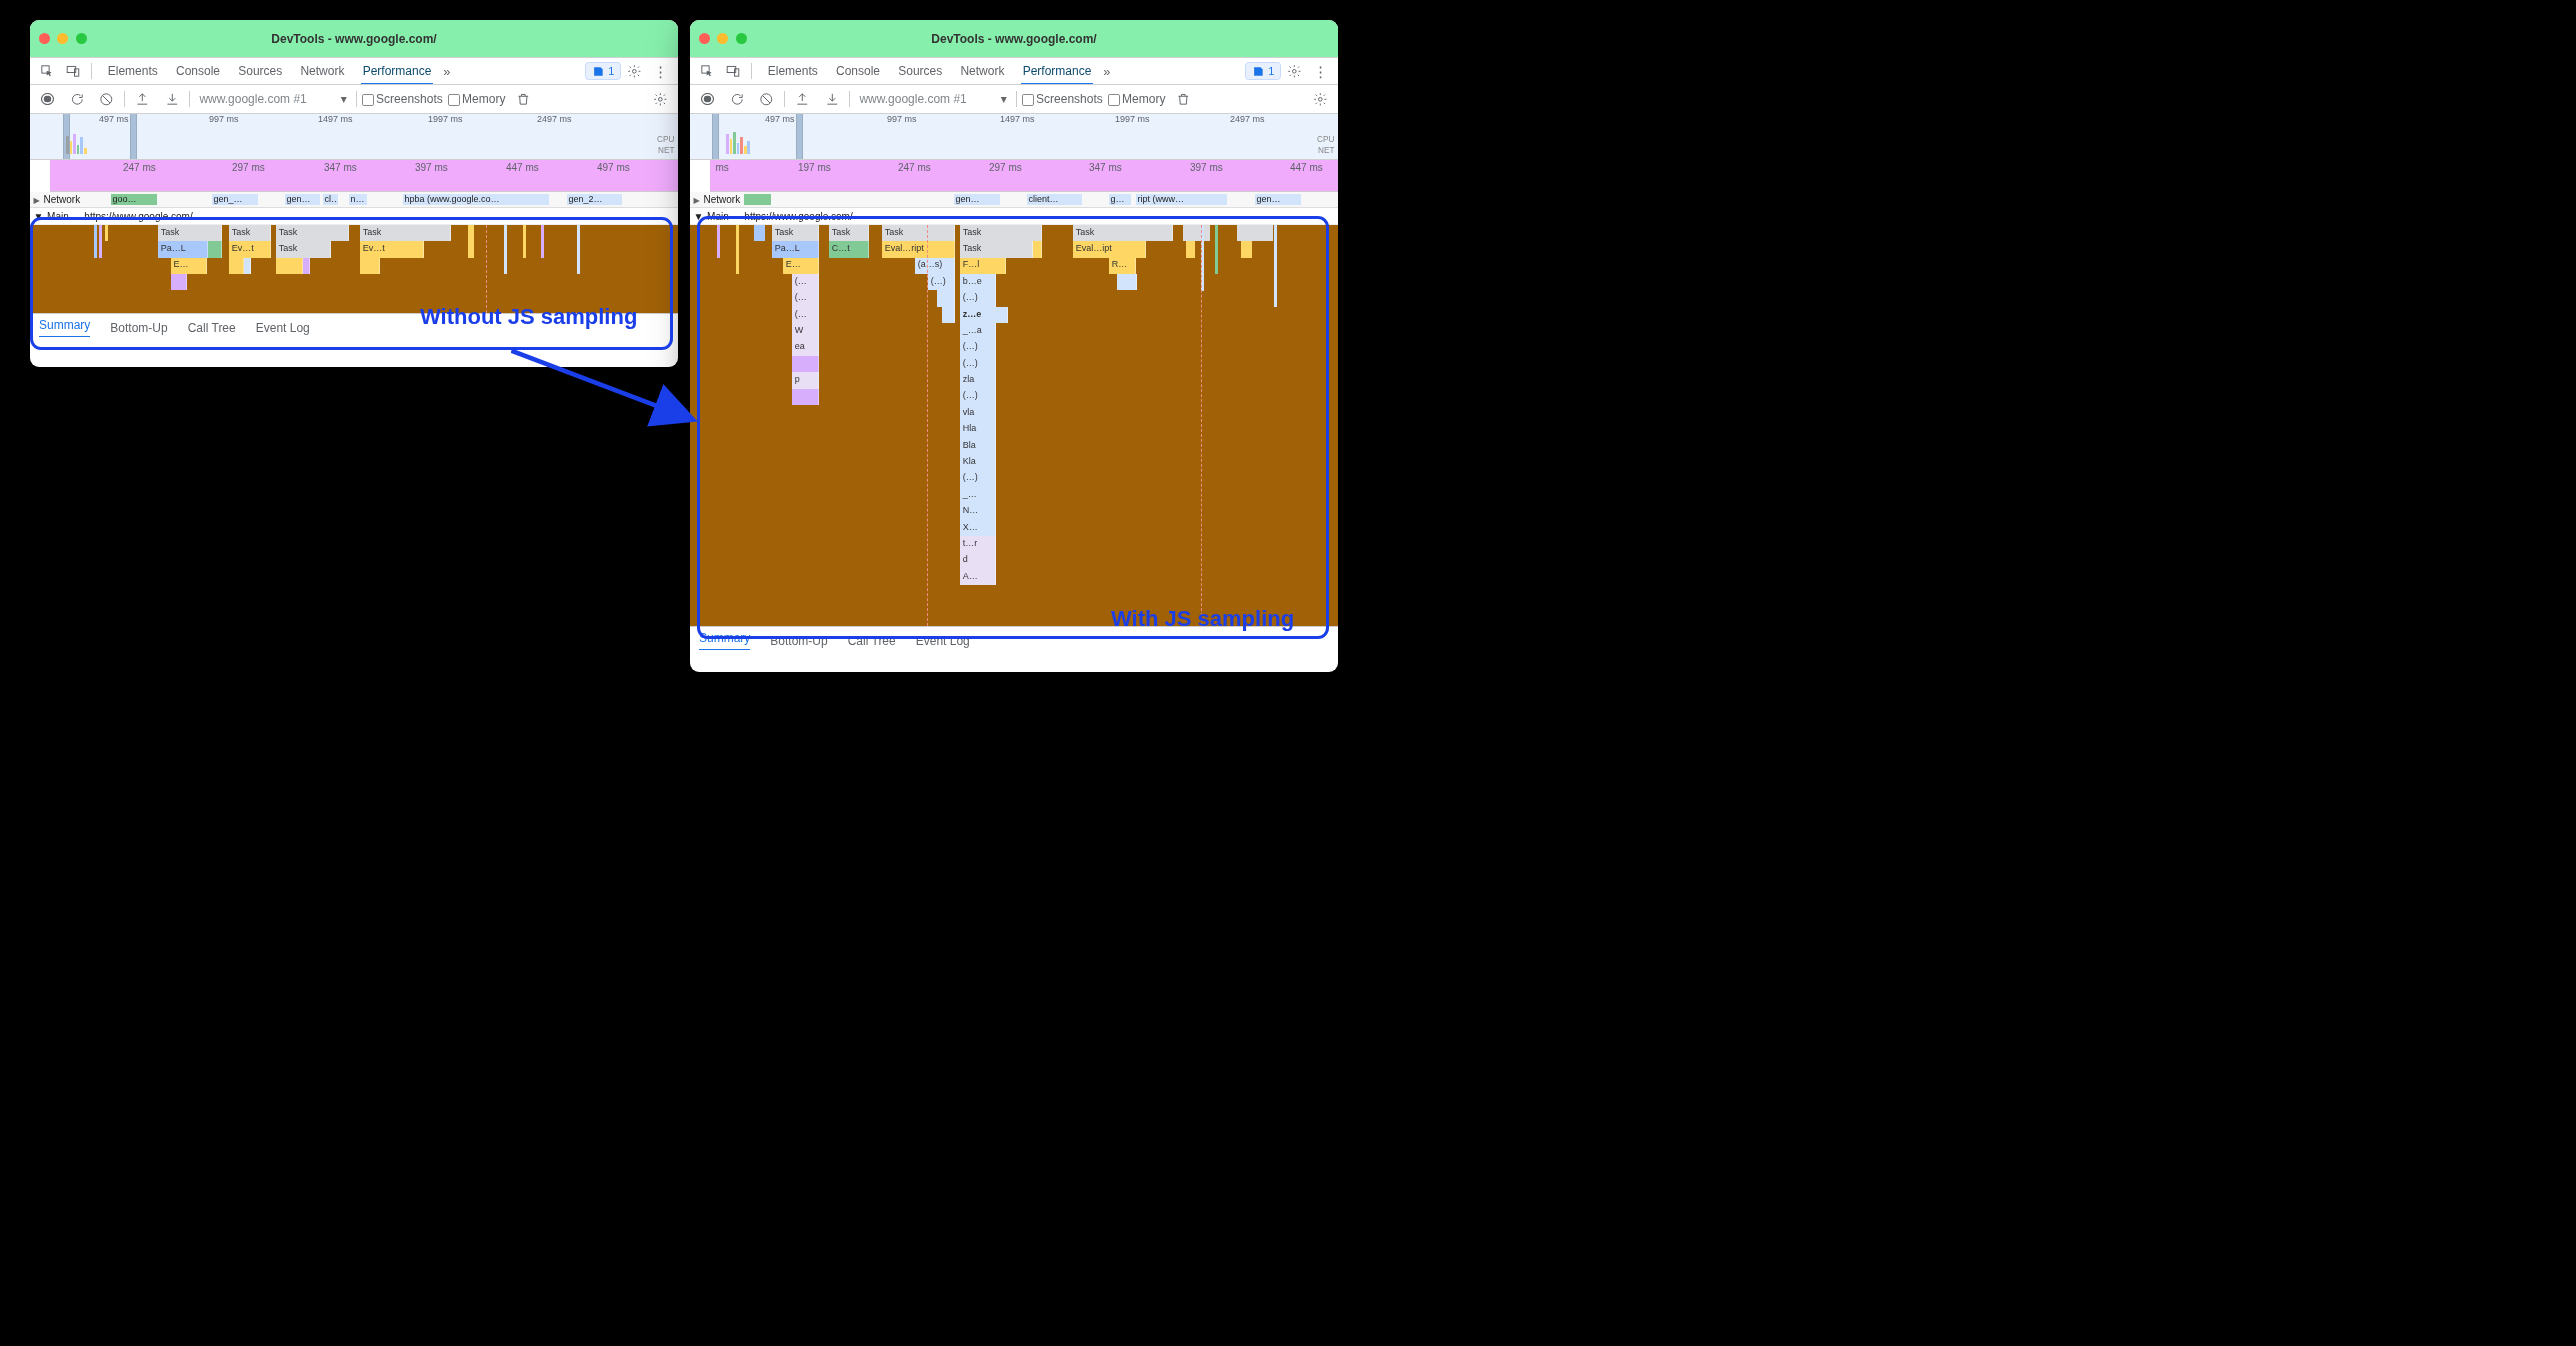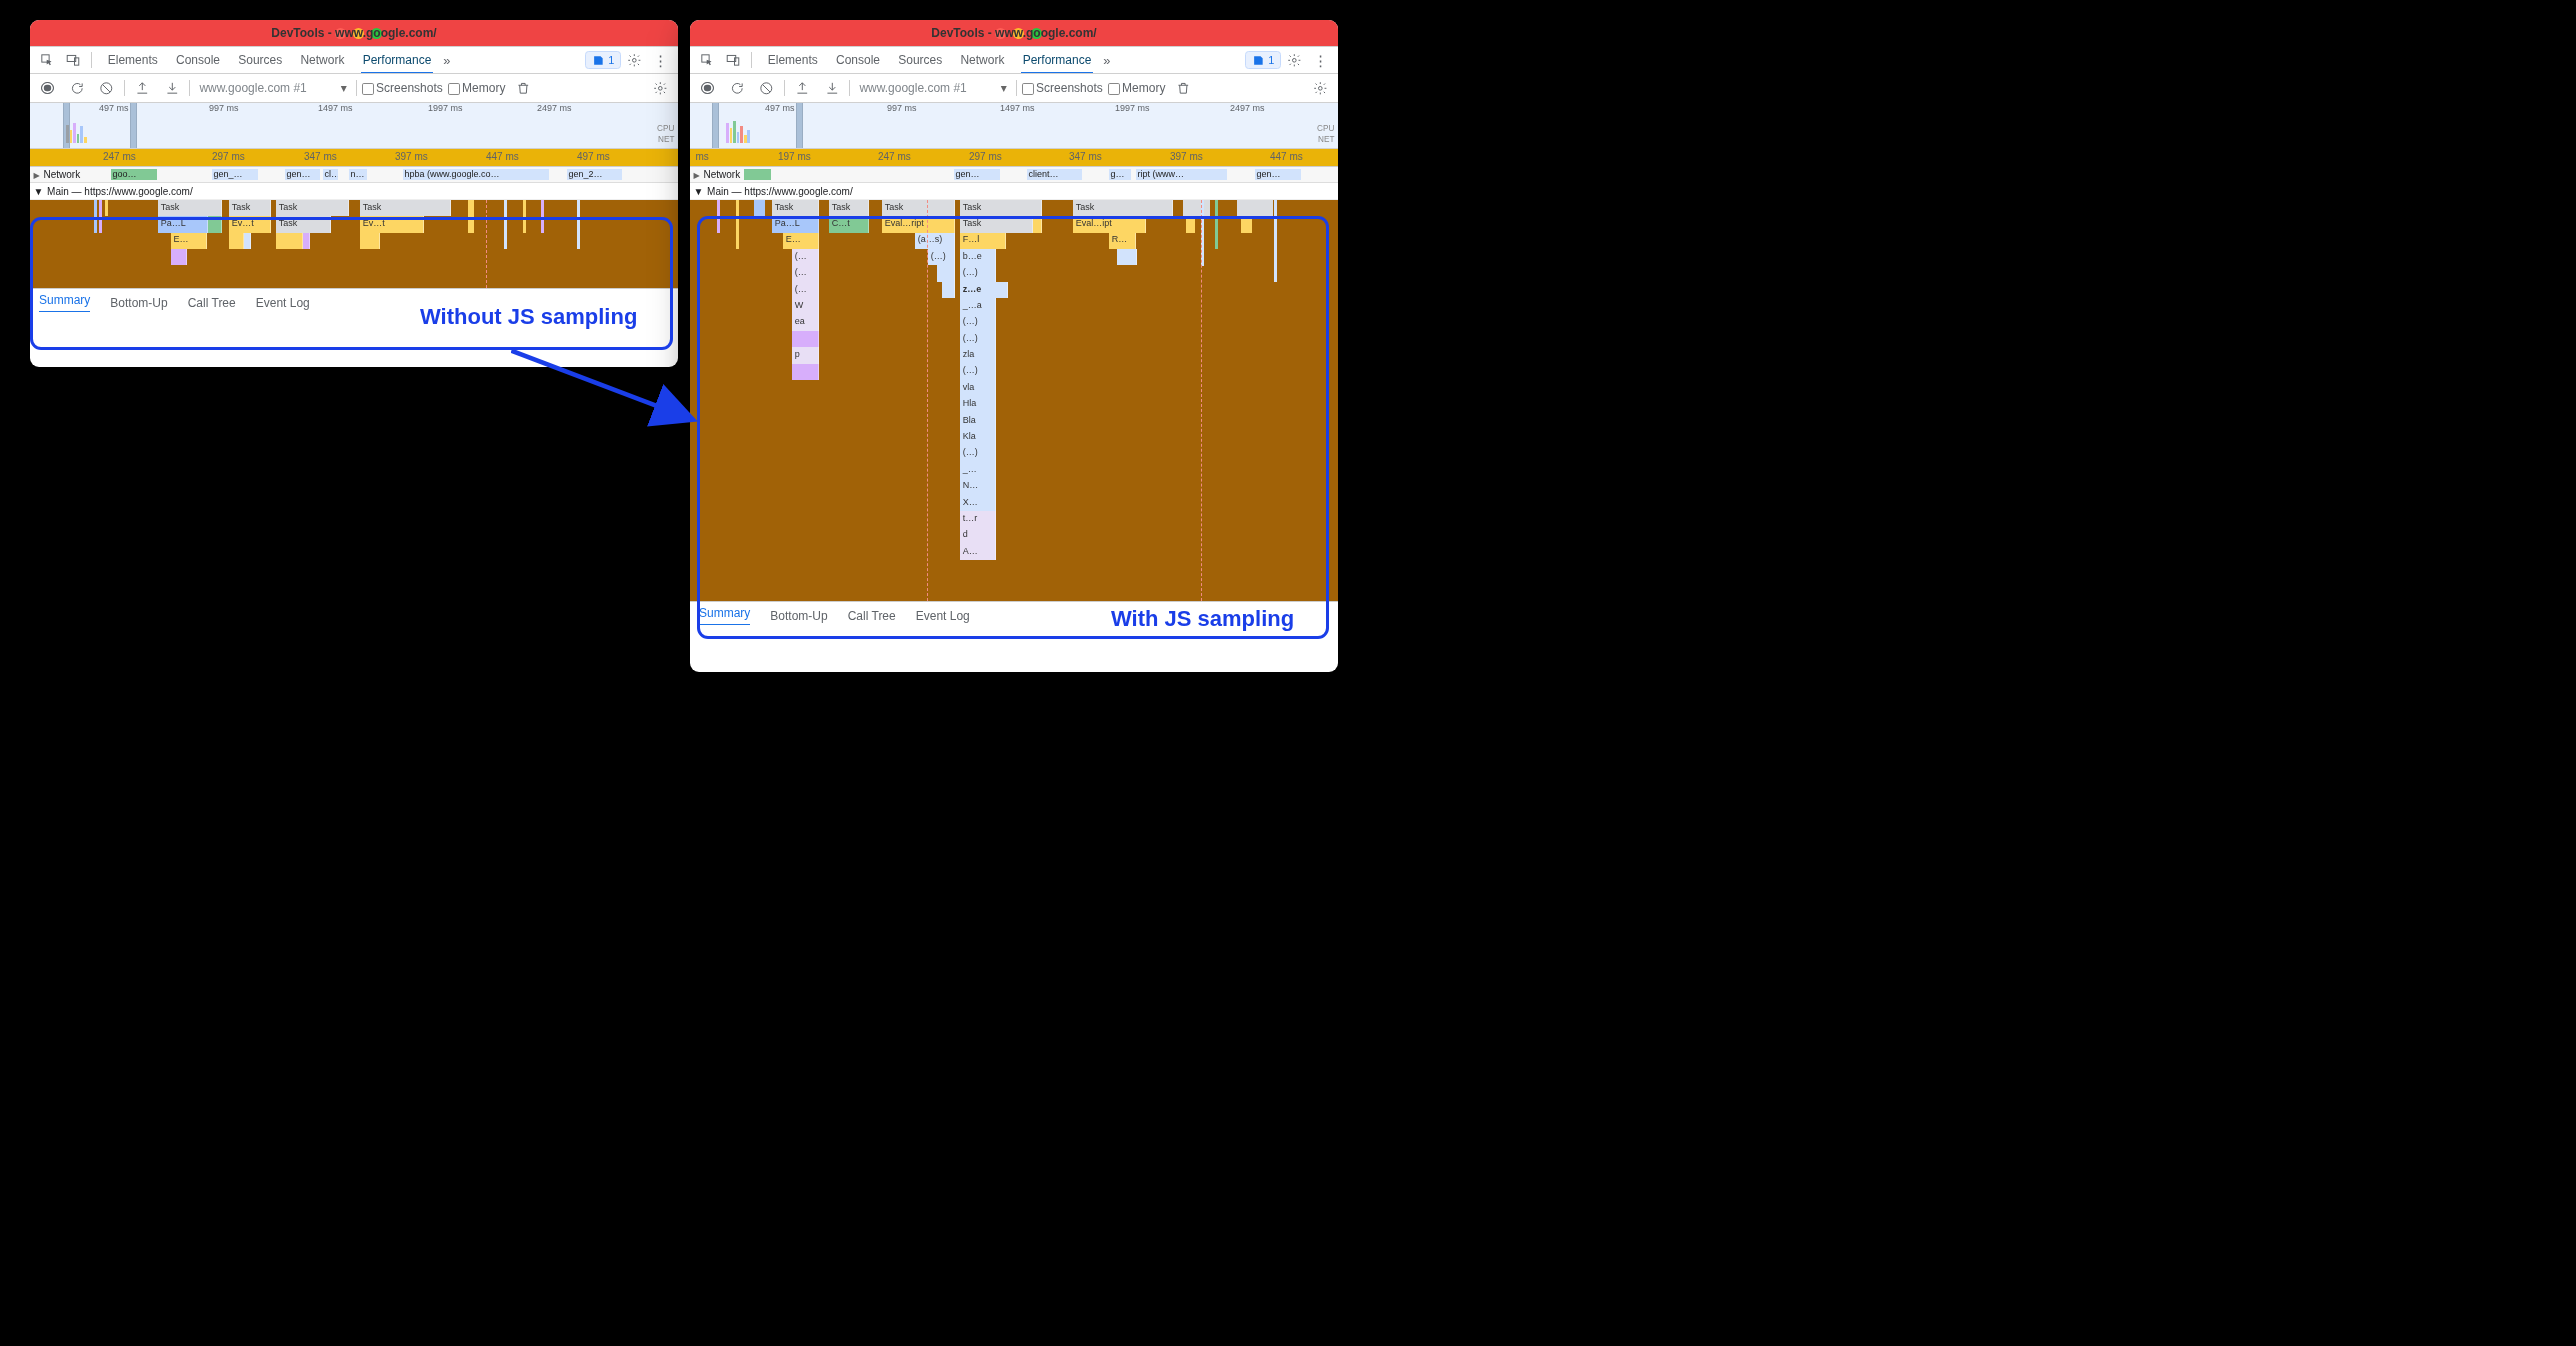--- a/index.html
+++ b/index.html
@@ -13,27 +13,26 @@
     position: relative;
   }
   .window {
     position: absolute;
     background: #fff;
     border-radius: 9px;
     box-shadow: 0 9px 36px rgba(0,0,0,0.5);
     overflow: hidden;
   }
   .titlebar {
-    height: 27px;
-    background: #ef4444;
+    height: 38px;
+    background: #86efac;
     border-bottom: 0.9px solid #d0d0d0;
     display: flex;
     align-items: center;
     position: relative;
-    justify-content: center;
   }
   .traffic { display:flex; gap:7.3px; padding-left:9px; }
   .dot { width:11px; height:11px; border-radius:50%; }
   .dot.red{background:#ff5f57;} .dot.yellow{background:#febc2e;} .dot.green{background:#28c840;}
   .title { position:absolute; left:0; right:0; text-align:center; font-size:12px; font-weight:600; color:#333; pointer-events:none;}
   .tabbar {
     height:27px; display:flex; align-items:center; border-bottom:0.9px solid #d0d0d0; padding:0 5.5px; gap:1.8px;
   }
   .iconbtn { width:24px; height:24px; display:flex; align-items:center; justify-content:center; color:#5f6368; border-radius:3.6px; }
   .iconbtn svg { width:14.6px; height:14.6px; stroke:currentColor; fill:none; stroke-width:1.6; }
@@ -50,21 +49,21 @@
   .cb { width:12px; height:12px; border:0.9px solid #888; border-radius:1.8px; display:inline-block; vertical-align:middle; margin-right:1.8px;}
   .overview {
     height:46px; background:#eaf2fd; border-bottom:0.9px solid #d0d0d0; position:relative; font-size:9px; color:#5f6368;
   }
   .ov-tick { position:absolute; }
   .ov-labels { position:absolute; right:3.6px; top:20px; font-size:8.2px; color:#888; text-align:right; line-height:11px;}
   .ov-activity { position:absolute; left:36px; bottom:5.5px; display:flex; gap:0.9px; align-items:flex-end; height:22px;}
   .ov-bar { width:2.7px; }
   .ov-handle { position:absolute; top:0; bottom:0; width:7.3px; background:#6b8fb5; opacity:0.5; border-left:1.8px solid #4a6a8a; border-right:1.8px solid #4a6a8a;}
   .ruler {
-    height:18px; border-bottom:0.9px solid #ccc; position:relative; font-size:10px; color:#5f6368; background:#eab308;
+    height:32px; border-bottom:0.9px solid #ccc; position:relative; font-size:10px; color:#5f6368; background:#f0abfc;margin-left:20px;
   }
   .ruler .tk { position:absolute; top:1.8px; }
   .netrow {
     height:16.4px; display:flex; align-items:center; gap:3.6px; font-size:10px; padding-left:3.6px; background:#f7f7f7; border-bottom:0.9px solid #ddd;
   }
   .netrow .tri { font-size:8.2px; color:#666; }
   .netbars { flex:1; height:12.8px; position:relative; }
   .nb { position:absolute; top:0.9px; height:11px; font-size:9px; overflow:hidden; padding:0 1.8px; color:#222;}
   .mainrow {
     height:16.4px; display:flex; align-items:center; gap:3.6px; font-size:10px; padding-left:3.6px; background:#fff; border-bottom:0.9px solid #eee;

